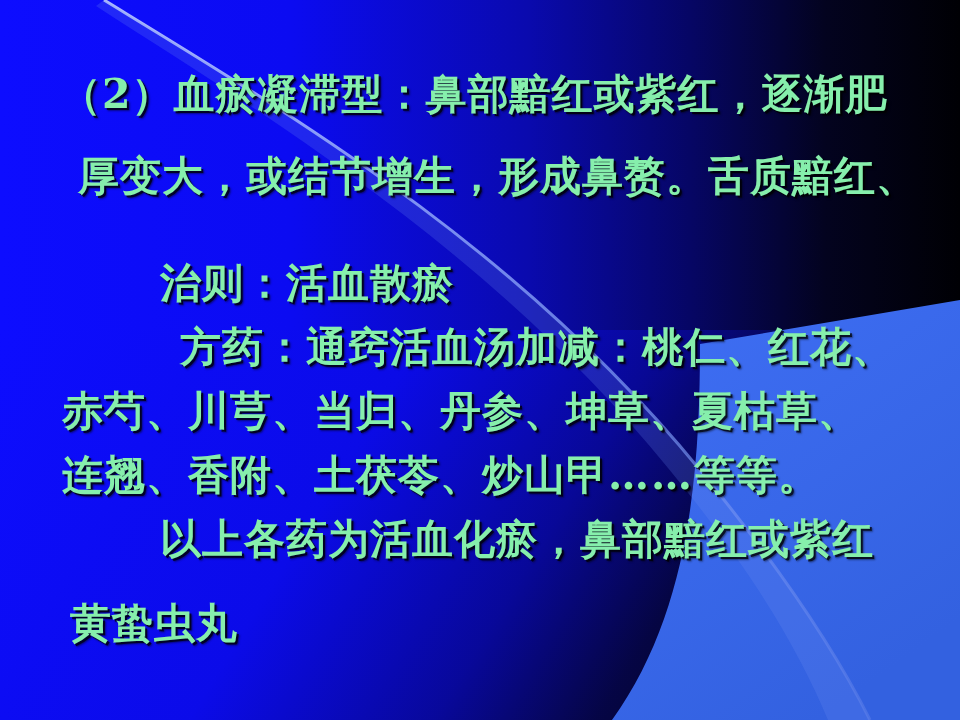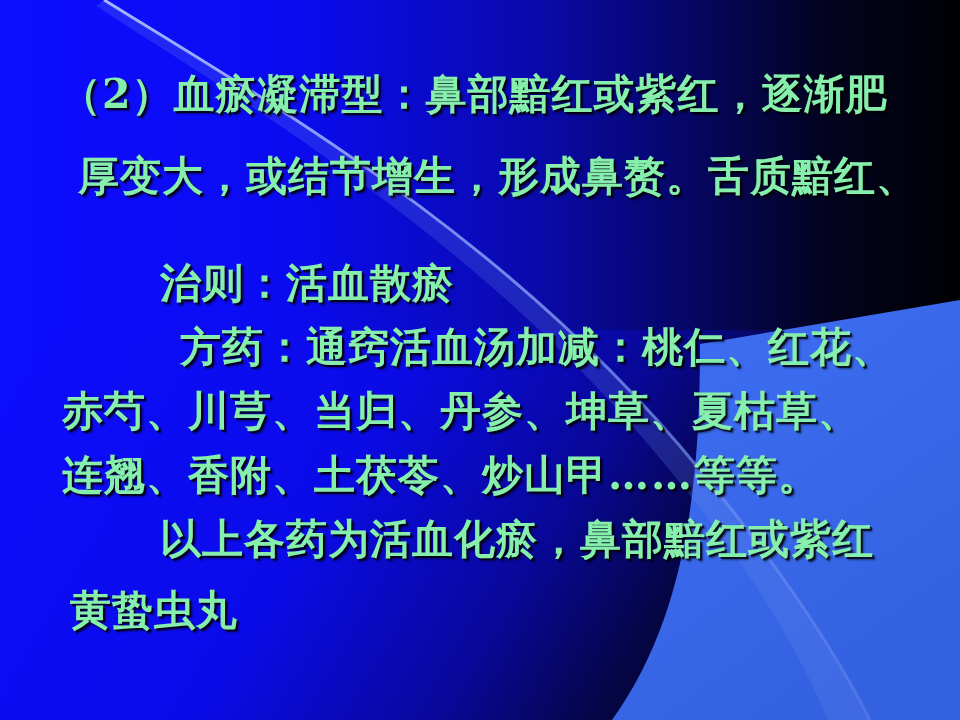--- a/index.html
+++ b/index.html
@@ -52,21 +52,21 @@
 
   
   .l1  { left:  60px; top:  74px; }
   .l2  { left:  78px; top: 136px; margin-top: 20px; }
   .l3  { left:  78px; top: 198px; }
   .l4  { left: 160px; top: 263px; }
   .l5  { left: 160px; top: 327px; margin-left: 20px; }
   .l6  { left:  62px; top: 391px; }
   .l7  { left:  62px; top: 455px; }
   .l8  { left: 160px; top: 519px; }
-  .l9  { left:  70px; top: 590px; }
+  .l9  { left:  70px; top: 603px; }
 
   .dots {
     letter-spacing: 2px;
     font-size: 41px;
   }
 </style>
 </head>
 <body>
 
 <div id="slide">

